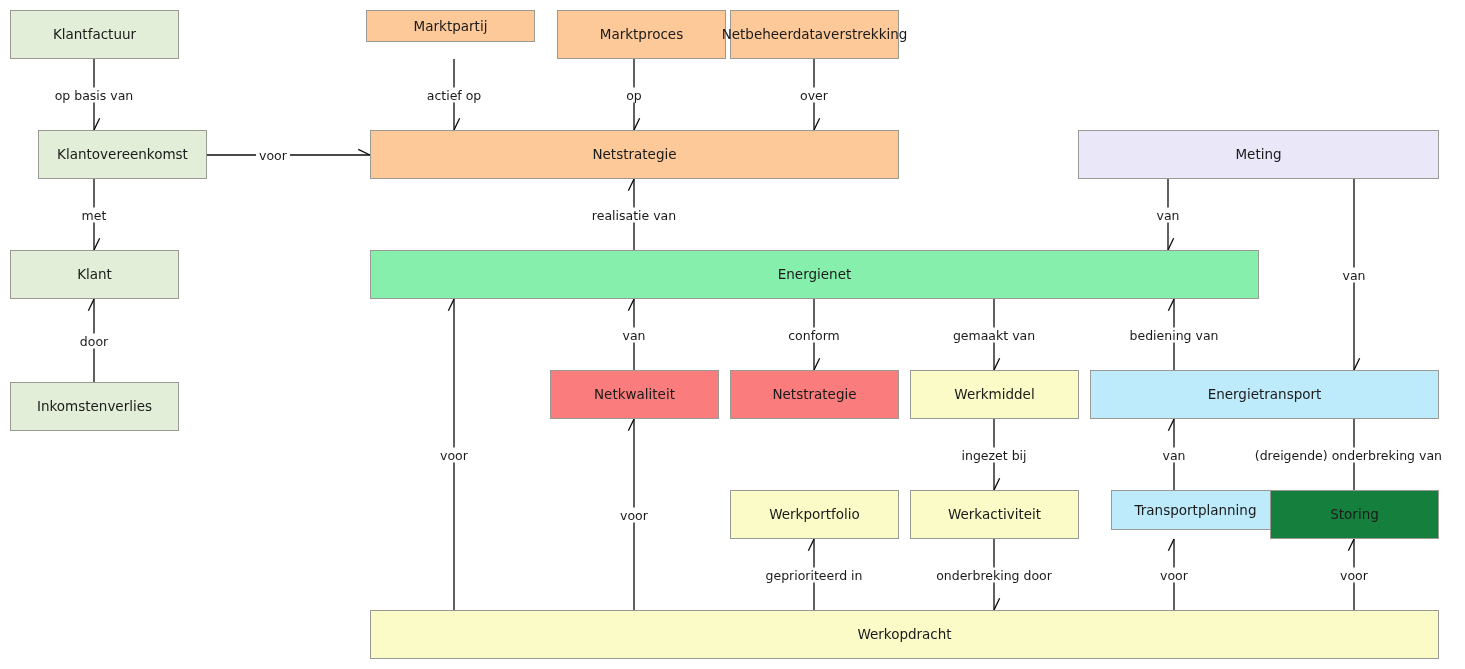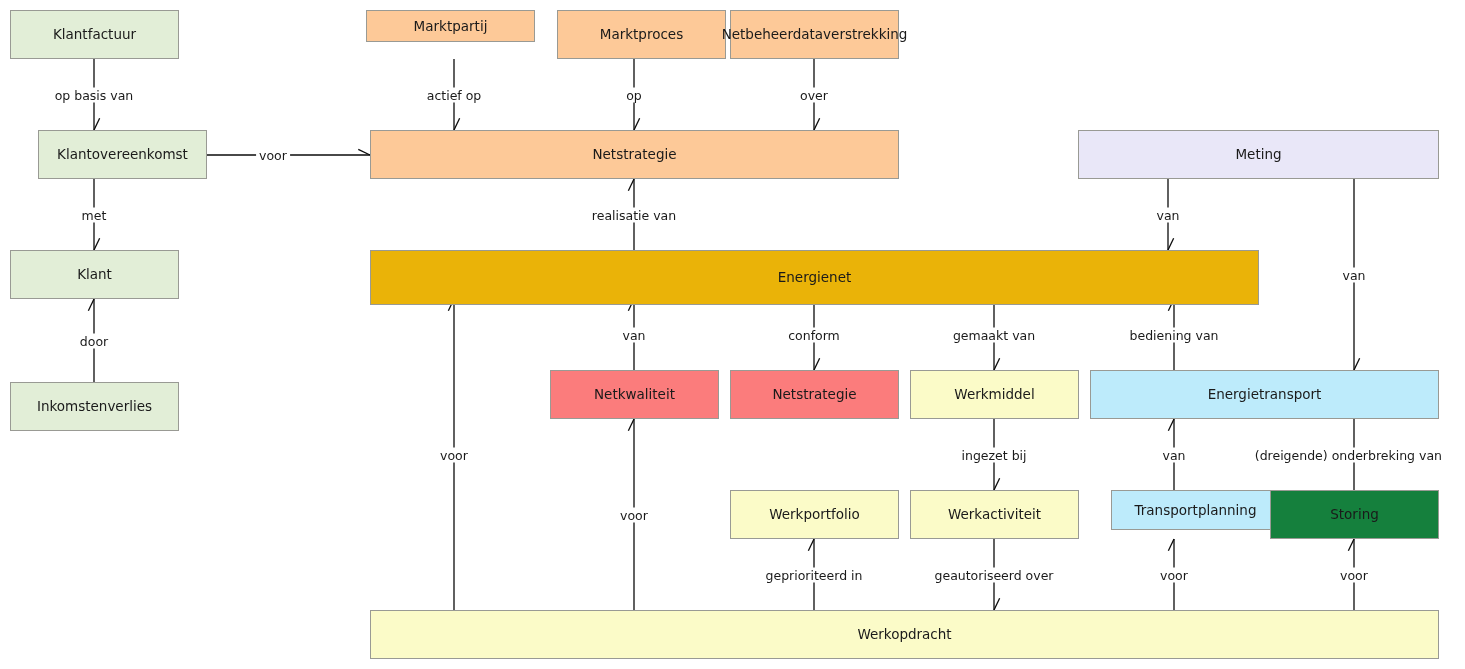--- a/index.html
+++ b/index.html
@@ -152,21 +152,21 @@
       </div>
       <div class="node" style="left: 730px; top: 10px; width: 169px; height: 49px; background: rgb(253, 201, 152); border-color: rgb(153, 154, 148);">
         <span>Netbeheerdataverstrekking</span>
       </div>
       <div class="node" style="left: 370px; top: 130px; width: 529px; height: 49px; background: rgb(253, 201, 152); border-color: rgb(153, 154, 148);">
         <span>Netstrategie</span>
       </div>
       <div class="node" style="left: 1078px; top: 130px; width: 361px; height: 49px; background: rgb(233, 231, 248); border-color: rgb(153, 154, 148);">
         <span>Meting</span>
       </div>
-      <div class="node" style="left: 370px; top: 250px; width: 889px; height: 55px; background: #eab308; border-color: rgb(153, 154, 148);">
+      <div class="node" style="left: 370px; top: 250px; width: 889px; height: 49px; background: #86efac; border-color: rgb(153, 154, 148);">
         <span>Energienet</span>
       </div>
       <div class="node" style="left: 550px; top: 370px; width: 169px; height: 49px; background: rgb(251, 124, 124); border-color: rgb(153, 154, 148);">
         <span>Netkwaliteit</span>
       </div>
       <div class="node" style="left: 730px; top: 370px; width: 169px; height: 49px; background: rgb(251, 124, 124); border-color: rgb(153, 154, 148);">
         <span>Netstrategie</span>
       </div>
       <div class="node" style="left: 910px; top: 370px; width: 169px; height: 49px; background: rgb(251, 251, 200); border-color: rgb(153, 154, 148);">
         <span>Werkmiddel</span>
@@ -204,17 +204,17 @@
       <div class="edge-label" style="left: 634px; top: 335px;">van</div>
       <div class="edge-label" style="left: 814px; top: 335px;">conform</div>
       <div class="edge-label" style="left: 994px; top: 335px; text-align: right;">gemaakt van</div>
       <div class="edge-label" style="left: 1174px; top: 335px;">bediening van</div>
       <div class="edge-label" style="left: 994px; top: 455px;">ingezet bij</div>
       <div class="edge-label" style="left: 1174px; top: 455px;">van</div>
       <div class="edge-label leftanchor" style="left: 1445px; top: 455px;">(dreigende) onderbreking van</div>
       <div class="edge-label" style="left: 454px; top: 455px;">voor</div>
       <div class="edge-label" style="left: 634px; top: 515px;">voor</div>
       <div class="edge-label" style="left: 814px; top: 575px;">geprioriteerd in</div>
-      <div class="edge-label" style="left: 994px; top: 575px;">geautoriseerd over</div>
+      <div class="edge-label" style="left: 994px; top: 575px;">onderbreking door</div>
       <div class="edge-label" style="left: 1174px; top: 575px;">voor</div>
       <div class="edge-label" style="left: 1354px; top: 575px;">voor</div>
     </div>
 </div>
 
 </body></html>

